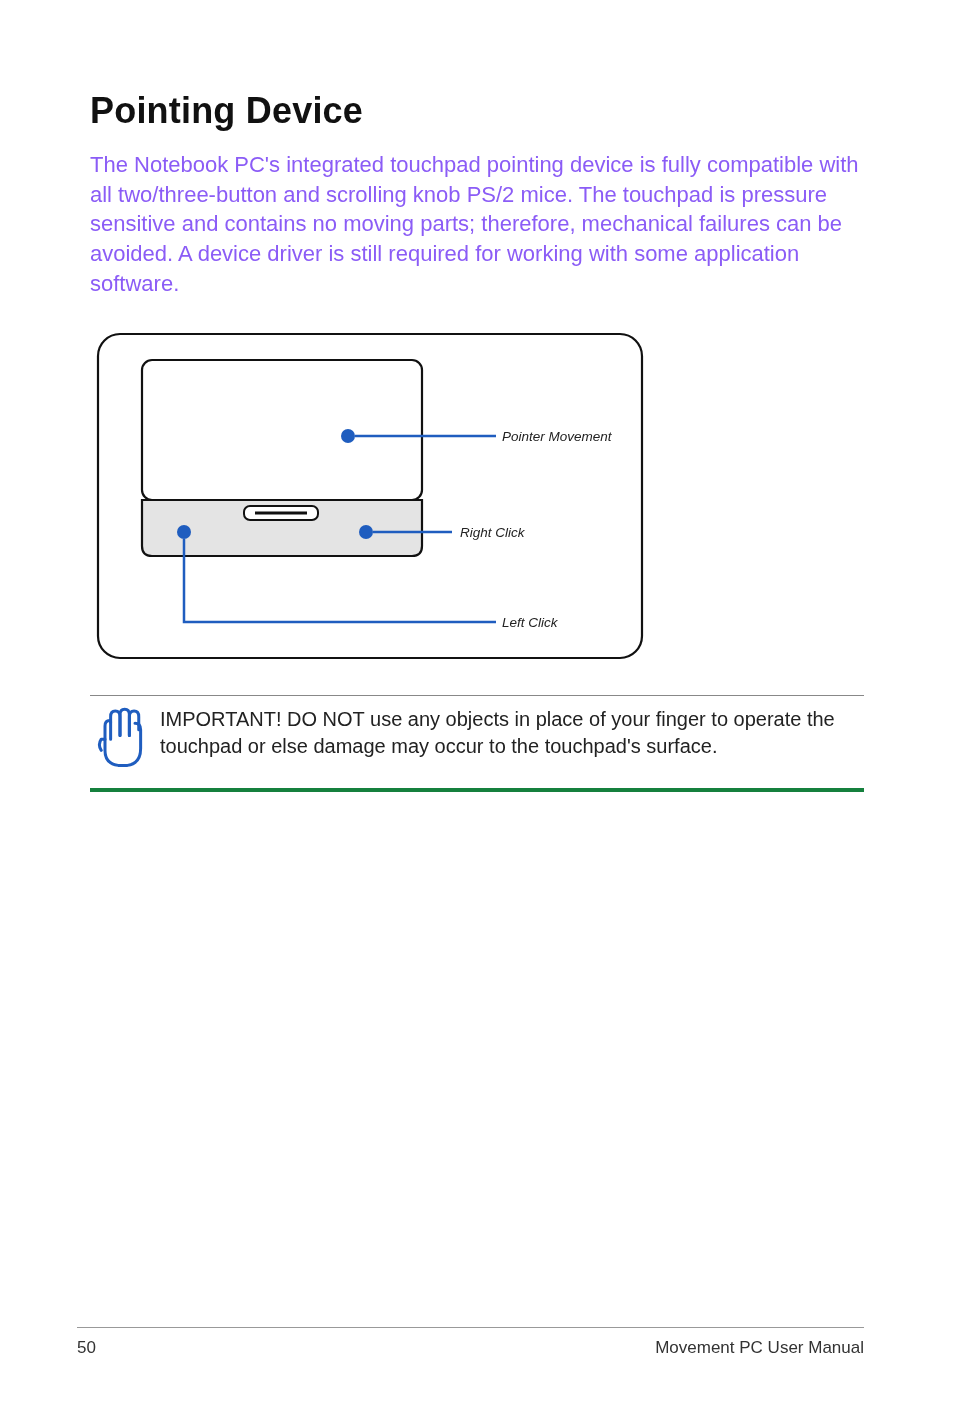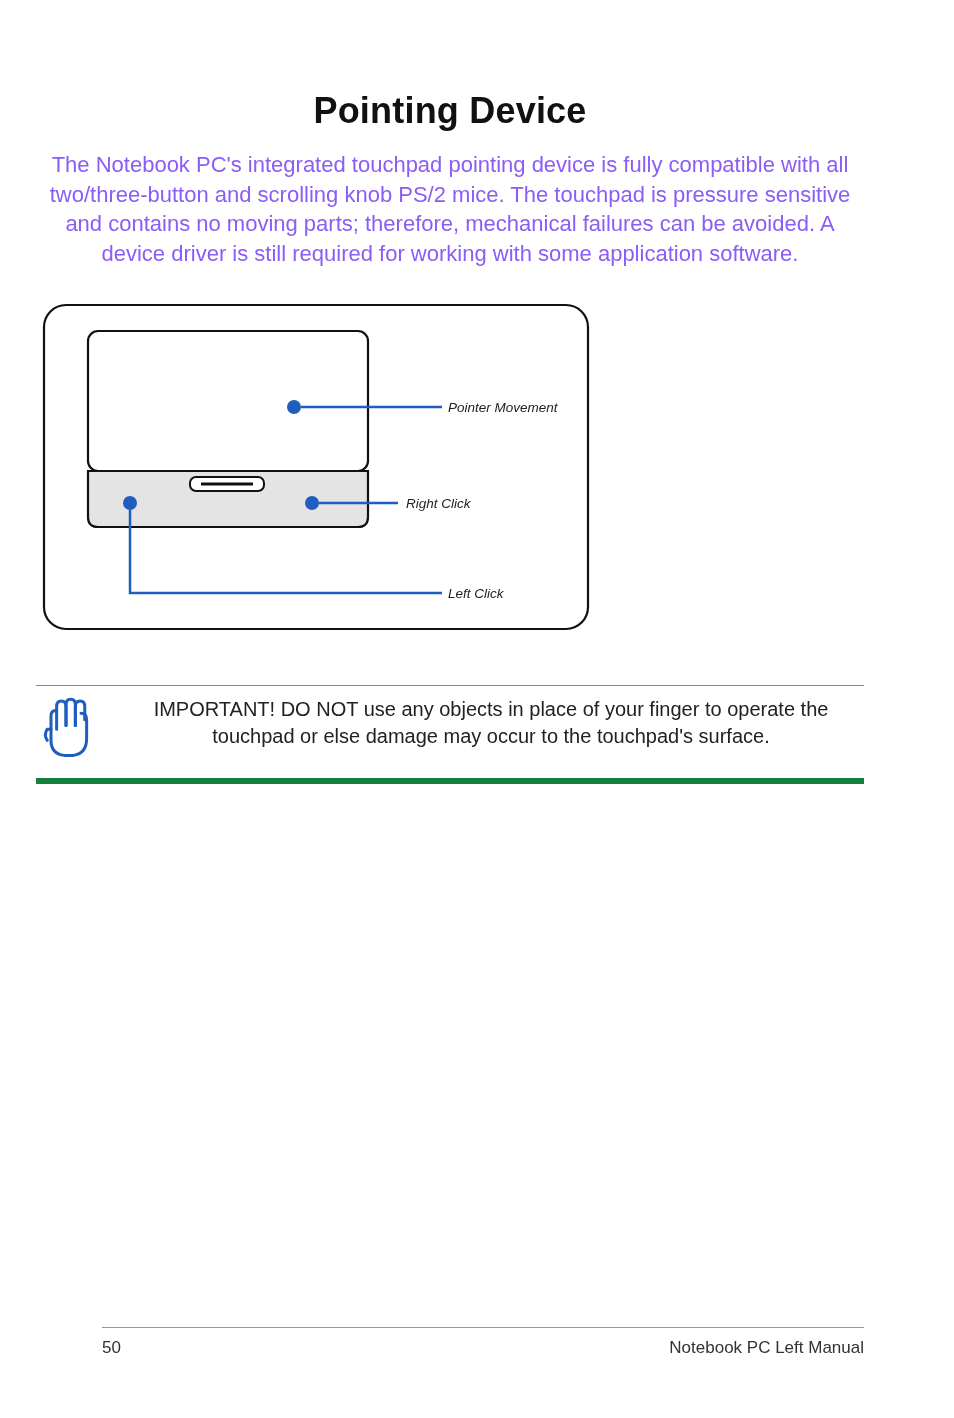--- a/index.html
+++ b/index.html
@@ -6,23 +6,22 @@
     margin: 0;
     padding: 0;
     background: #fff;
     font-family: "Segoe UI", "Myriad Pro", "Helvetica Neue", Arial, sans-serif;
     color: #222;
   }
   .page {
     box-sizing: border-box;
     width: 954px;
     height: 1418px;
-    padding: 90px 90px 60px 36px;
+    padding: 90px 90px 60px 90px;
     position: relative;
-    text-align: center;
   }
   .title {
     font-family: "Segoe UI", "Arial Black", Arial, sans-serif;
     font-weight: 800;
     font-size: 36px;
     color: #111;
     margin: 0 0 18px 0;
     letter-spacing: 0.2px;
   }
   .body-text {
@@ -38,41 +37,41 @@
   }
   .figure svg {
     display: block;
   }
   .annotation-text {
     font-family: "Segoe UI", "Myriad Pro", Arial, sans-serif;
     font-size: 13.5px;
     fill: #222;
   }
   .note-block {
-    margin-top: 48px;
+    margin-top: 29px;
     border-top: 1px solid #888;
-    border-bottom: 6px solid #15803d;
+    border-bottom: 4px solid #15803d;
     padding: 10px 0 12px 0;
     display: flex;
     align-items: flex-start;
-    gap: 22px;
+    gap: 10px;
   }
   .note-icon {
     flex: 0 0 60px;
     width: 60px;
     height: 70px;
   }
   .note-text {
     font-size: 20px;
     line-height: 1.35;
     color: #222;
   }
   .footer {
     position: absolute;
-    left: 102px;
+    left: 77px;
     right: 90px;
     bottom: 60px;
     border-top: 1px solid #999;
     padding-top: 10px;
     display: flex;
     justify-content: space-between;
     font-size: 17px;
     color: #333;
   }
 </style>
@@ -143,16 +142,16 @@
           <path d="M42 30 L42 10 Q42 4 47 4 Q52 4 52 10 L52 24"></path>
           <path d="M16 34 L16 20 Q16 14 21 14 Q22 14 22 16"></path>
         </g>
       </svg>
     </div>
     <div class="note-text">IMPORTANT! DO NOT use any objects in place of your finger to operate the touchpad or else damage may occur to the touchpad's surface.</div>
   </div>
 
   <div class="footer">
     <span>50</span>
-    <span>Notebook PC Left Manual</span>
+    <span>Movement PC User Manual</span>
   </div>
 
 </div>
 
 </body></html>

